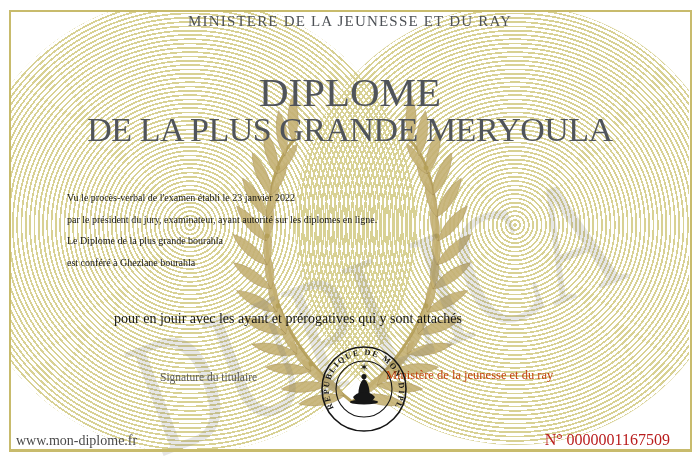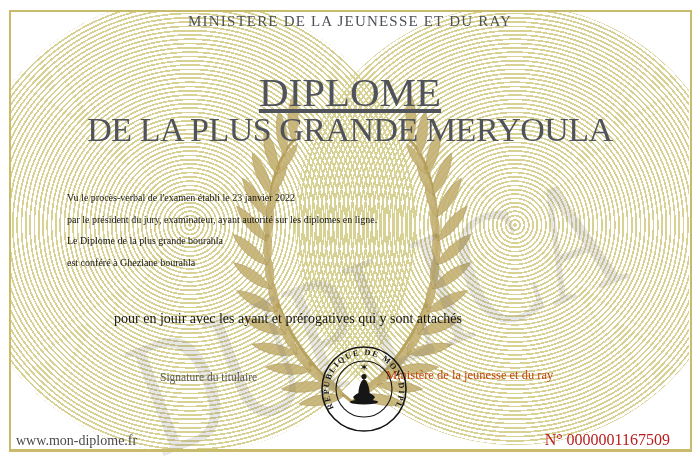--- a/index.html
+++ b/index.html
@@ -21,21 +21,21 @@
   
   .watermark{position:absolute;left:140px;top:320px;transform:rotate(-21deg);
     transform-origin:0 50%;pointer-events:none;white-space:nowrap;}
   .watermark span{display:inline-block;transform:scaleX(0.68);transform-origin:0 50%;
     font-size:168px;line-height:1;font-weight:normal;color:rgba(115,115,115,0.18);
     letter-spacing:2px;}
   
   .txt{position:absolute;color:#151515;}
   .ministry-top{left:0;top:13px;width:100%;text-align:center;font-size:15px;
     letter-spacing:1.2px;color:#4d5156;}
-  .title1{left:0;top:72px;width:100%;text-align:center;font-size:41px;line-height:1;color:#50545a;text-decoration:underline;}
+  .title1{left:0;top:72px;width:100%;text-align:center;font-size:41px;line-height:1;color:#50545a;}
   .title2{left:0;top:113px;width:100%;text-align:center;font-size:34px;line-height:1;
     letter-spacing:-0.5px;color:#50545a;}
   .body-lines{left:67px;top:187px;font-size:10px;line-height:21.5px;}
   .closing{left:114px;top:311px;font-size:14px;}
   .sig-holder{left:160px;top:371px;font-size:11.5px;color:#5a5a5a;}
   .sig-ministry{left:386px;top:368px;font-size:12.5px;color:#c2410c;}
   .footer-site{left:16px;top:433px;font-size:14px;color:#4a4a4a;}
   .footer-serial{right:30px;top:431px;font-size:16px;color:#b91c1c;}
   .seal{position:absolute;left:320px;top:345px;}
 </style>

